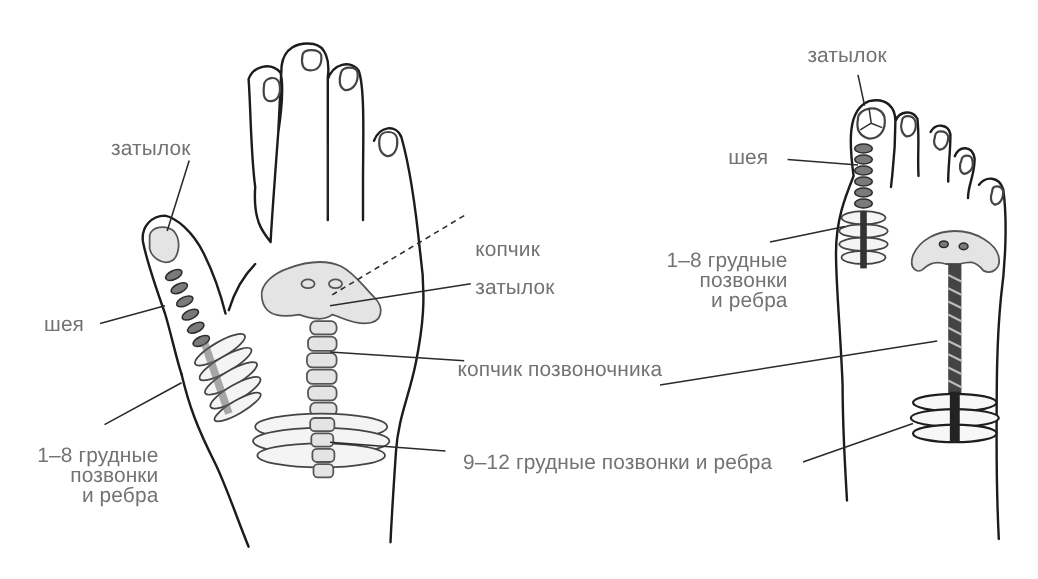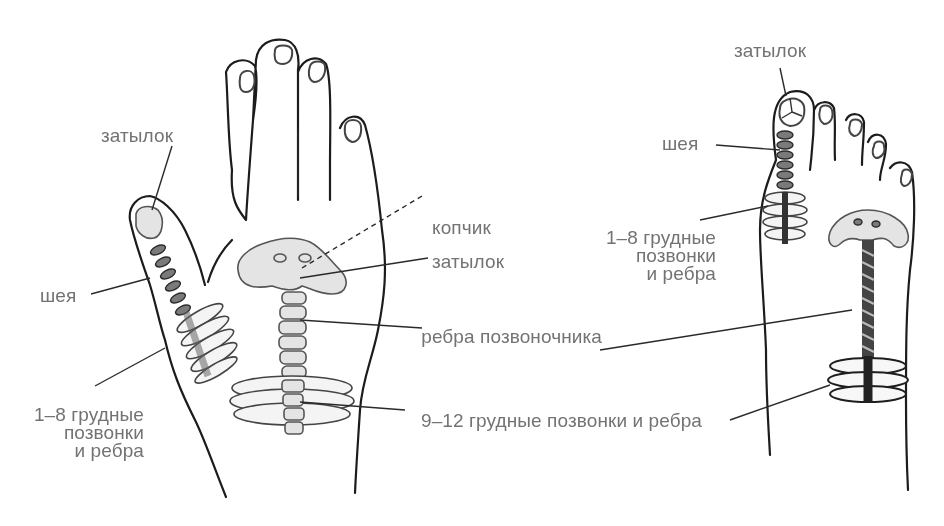--- a/index.html
+++ b/index.html
@@ -155,21 +155,21 @@
 <div class="label" style="left:101px; top:127px;">затылок</div>
 <div class="label" style="left:40px; top:287px;">шея</div>
 <div class="label center" style="left:18px; top:406px; width:126px;">
   <span>1–8 грудные</span>
   <span>позвонки</span>
   <span>и ребра</span>
 </div>
 <div class="label" style="left:432px; top:183px;margin-top:36px;">копчик</div>
 <div class="label" style="left:432px; top:253px;">затылок</div>
 <div class="label center" style="left:392px; top:328px; width:210px;">
-  <span>ребра позвоночника</span>
+  <span>копчик позвоночника</span>
 </div>
 <div class="label" style="left:405px; top:412px;margin-left:16px;">9–12 грудные позвонки и ребра</div>
 
 <div class="label" style="left:734px; top:42px;">затылок</div>
 <div class="label" style="left:662px; top:135px;">шея</div>
 <div class="label center" style="left:586px; top:229px; width:130px;">
   <span>1–8 грудные</span>
   <span>позвонки</span>
   <span>и ребра</span>
 </div>

